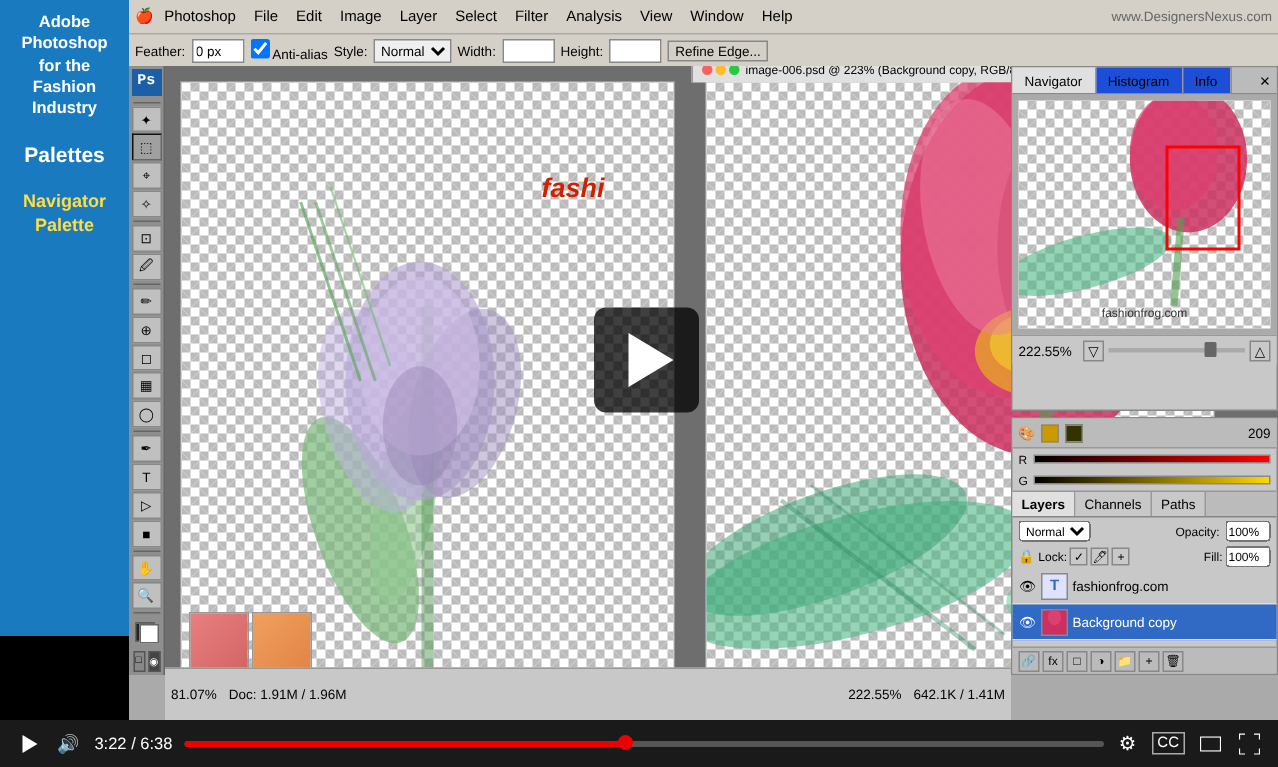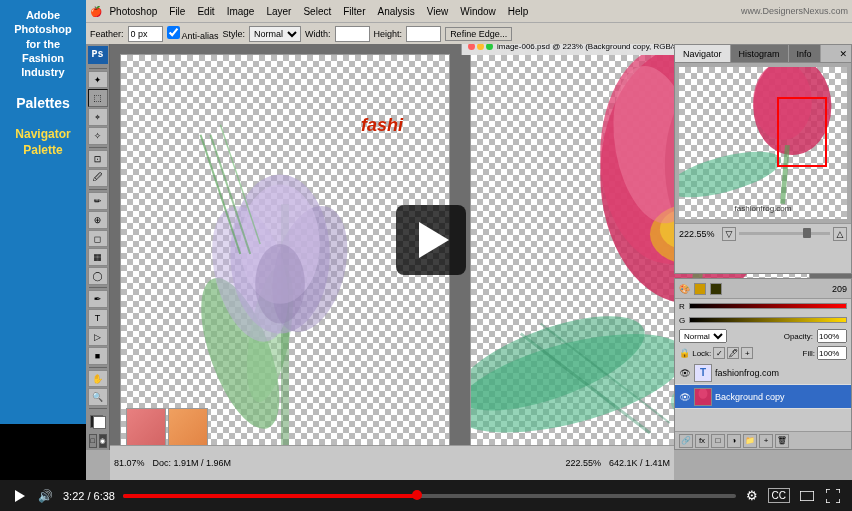--- a/index.html
+++ b/index.html
@@ -215,21 +215,21 @@
       height: 18px;
       background: #bbb;
       border-bottom: 1px solid #888;
     }
     .nav-tab {
       padding: 0 8px;
       font-size: 9px;
       display: flex;
       align-items: center;
       cursor: pointer;
-      background: #737373;
+      background: #1d4ed8;
       border-right: 1px solid #999;
     }
     .nav-tab.active { background: #e0e0e0; }
     .nav-close {
       margin-left: auto;
       padding: 0 4px;
       font-size: 9px;
       cursor: pointer;
       display: flex;
       align-items: center;
@@ -716,20 +716,25 @@
 
       <div class="color-slider-row">
         <span style="font-size:8px;width:8px;">R</span>
         <div class="color-slider-track" style="background:linear-gradient(to right,#000,#ff0000);"></div>
       </div>
       <div class="color-slider-row">
         <span style="font-size:8px;width:8px;">G</span>
         <div class="color-slider-track" style="background:linear-gradient(to right,#000,#ffd700);"></div>
       </div>
 
+      <div id="layers-tabs">
+        <div class="layers-tab active">Layers</div>
+        <div class="layers-tab">Channels</div>
+        <div class="layers-tab">Paths</div>
+      </div>
       <div id="layers-options-row">
         <select>
           <option>Normal</option>
         </select>
         <span style="margin-left:auto;font-size:8px;">Opacity:</span>
         <input type="text" value="100%" style="width: 30px; font-size: 8px; height: 14px;">
       </div>
       <div id="lock-row">
         <span class="lock-icon">🔒</span>
         <span style="font-size:8px;">Lock:</span>

